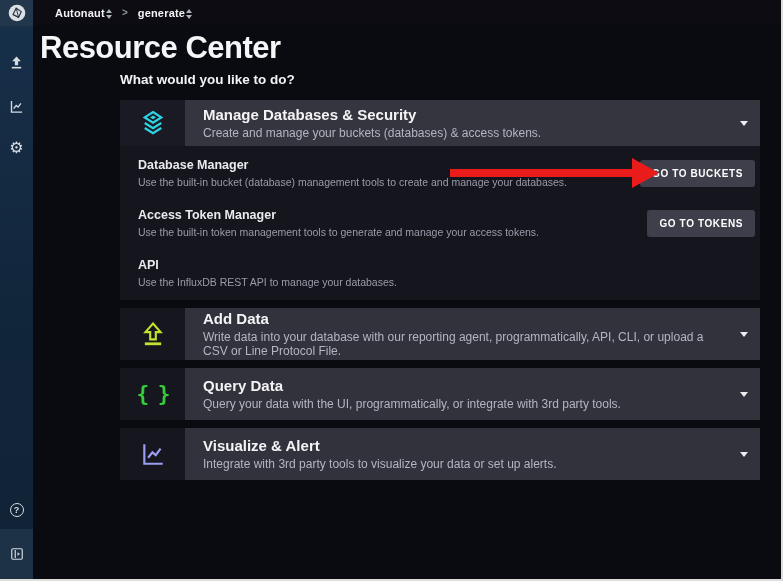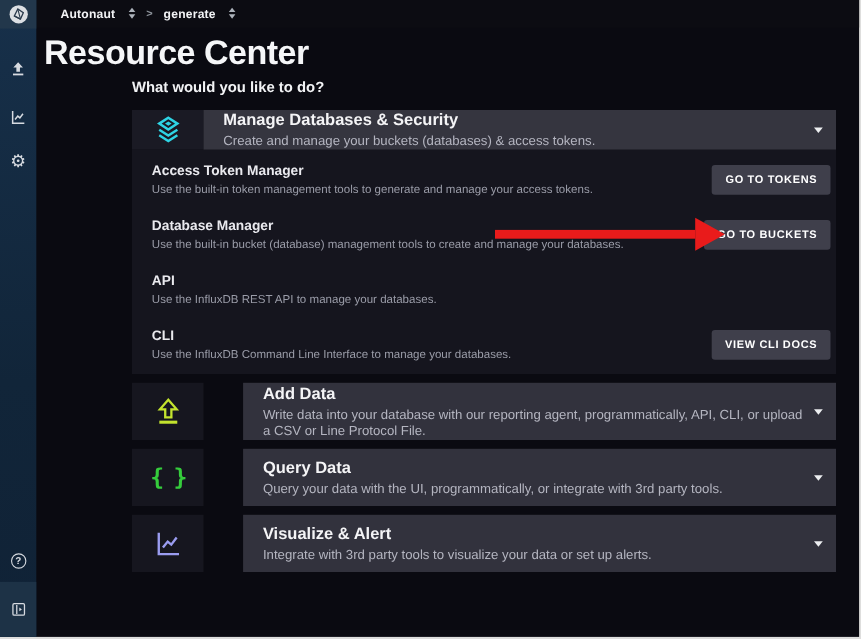--- a/index.html
+++ b/index.html
@@ -36,38 +36,38 @@
   }
   .sidebar-bottom {
     position:absolute; left:0; bottom:0; width:33px; height:50px;
     background:#1d3246; display:flex; align-items:center; justify-content:center;
   }
   
   .topbar {
     position:absolute; left:33px; top:0; right:0; height:25px;
     background:#0c0c12; display:flex; align-items:center; padding-left:22px;
   }
-  .crumb { display:flex; align-items:flex-start; gap:12px; cursor:pointer; }
+  .crumb { display:flex; align-items:flex-end; gap:1px; cursor:pointer; }
   .crumb-label { color:#f2f3f5; font-size:11px; font-weight:bold; letter-spacing:.2px; }
   .sort-caret { display:flex; flex-direction:column; gap:2px; align-items:center; }
   .sort-caret .up { width:0;height:0;border-left:3px solid transparent;border-right:3px solid transparent;border-bottom:4px solid #aeb4bc; }
   .sort-caret .dn { width:0;height:0;border-left:3px solid transparent;border-right:3px solid transparent;border-top:4px solid #aeb4bc; }
   .crumb-sep { color:#8d939b; font-size:10px; font-weight:bold; margin:0 10px; }
   
   .page-title {
     position:absolute; left:40px; top:30px;
     color:#f5f6f8; font-size:31px; font-weight:bold; letter-spacing:-0.5px;
   }
   .page-subtitle {
     position:absolute; left:120px; top:72px;
     color:#f2f3f5; font-size:13.5px; font-weight:bold;
   }
   
   .panels { position:absolute; left:120px; top:100px; width:640px; }
-  .accordion-header { display:flex; height:36px; cursor:pointer; position:relative; }
+  .accordion-header { display:flex; height:46px; cursor:pointer; position:relative; }
   .icon-cell {
     width:65px; flex:0 0 65px; background:#1a1a24;
     display:flex; align-items:center; justify-content:center;
   }
   .header-main {
     flex:1; background:#35353f; display:flex; flex-direction:column;
     justify-content:center; padding-left:18px; padding-right:30px; position:relative;
   }
   .header-title { color:#f4f4f6; font-size:15px; font-weight:bold; }
   .header-desc { color:#b4b5c0; font-size:12px; margin-top:3px; }
@@ -92,21 +92,21 @@
   
   .red-arrow-shaft {
     position:absolute; left:330px; top:50%; margin-top:-4px;
     width:182px; height:8px; background:#e91b1b; z-index:3;
   }
   .red-arrow-head {
     position:absolute; left:512px; top:50%; margin-top:-15px;
     width:0; height:0; border-top:15px solid transparent;
     border-bottom:15px solid transparent; border-left:27px solid #e91b1b; z-index:3;
   }
-  .collapsed-panel { display:flex; height:52px; margin-top:8px; cursor:pointer; position:relative;gap:36px; }
+  .collapsed-panel { display:flex; height:52px; margin-top:8px; cursor:pointer; position:relative; }
   .collapsed-panel .icon-cell { background:#16161f; }
   .collapsed-panel .header-main { background:#32323d; }
   .braces { font-family:"DejaVu Sans Mono", monospace; font-size:21px; font-weight:bold; letter-spacing:-2px; }
 </style>
 </head>
 <body>
 
 <nav class="sidebar">
   <div class="logo-cell">
     <svg width="18" height="18" viewBox="0 0 18 18">
@@ -188,50 +188,43 @@
         <div class="header-title">Manage Databases &amp; Security</div>
         <div class="header-desc">Create and manage your buckets (databases) &amp; access tokens.</div>
         <span class="caret-down"></span>
       </div>
     </div>
 
     <div class="panel-body">
 
       <div class="body-row">
         <div class="row-text">
-          <div class="row-title">Access Token Manager</div>
-          <div class="row-desc">Use the built-in token management tools to generate and manage your access tokens.</div>
-        </div>
-        <button class="row-btn">GO TO TOKENS</button>
-      </div>
-
-      <div class="body-row">
-        <div class="row-text">
           <div class="row-title">Database Manager</div>
           <div class="row-desc">Use the built-in bucket (database) management tools to create and manage your databases.</div>
         </div>
         <span class="red-arrow-shaft"></span>
         <span class="red-arrow-head"></span>
         <button class="row-btn">GO TO BUCKETS</button>
       </div>
 
       <div class="body-row">
         <div class="row-text">
+          <div class="row-title">Access Token Manager</div>
+          <div class="row-desc">Use the built-in token management tools to generate and manage your access tokens.</div>
+        </div>
+        <button class="row-btn">GO TO TOKENS</button>
+      </div>
+
+      <div class="body-row">
+        <div class="row-text">
           <div class="row-title">API</div>
           <div class="row-desc">Use the InfluxDB REST API to manage your databases.</div>
         </div>
       </div>
 
-      <div class="body-row">
-        <div class="row-text">
-          <div class="row-title">CLI</div>
-          <div class="row-desc">Use the InfluxDB Command Line Interface to manage your databases.</div>
-        </div>
-        <button class="row-btn">VIEW CLI DOCS</button>
-      </div>
 
     </div>
   </section>
 
   <section class="collapsed-panel">
     <div class="icon-cell">
       <svg width="28" height="28" viewBox="0 0 24 24">
         <path d="M12 3 L18.5 10.4 H14.4 V16.6 H9.6 V10.4 H5.5 Z" fill="none" stroke="#c3e32e" stroke-width="1.8"></path>
         <rect x="5" y="19.2" width="14" height="2.4" fill="#c3e32e"></rect>
       </svg>

